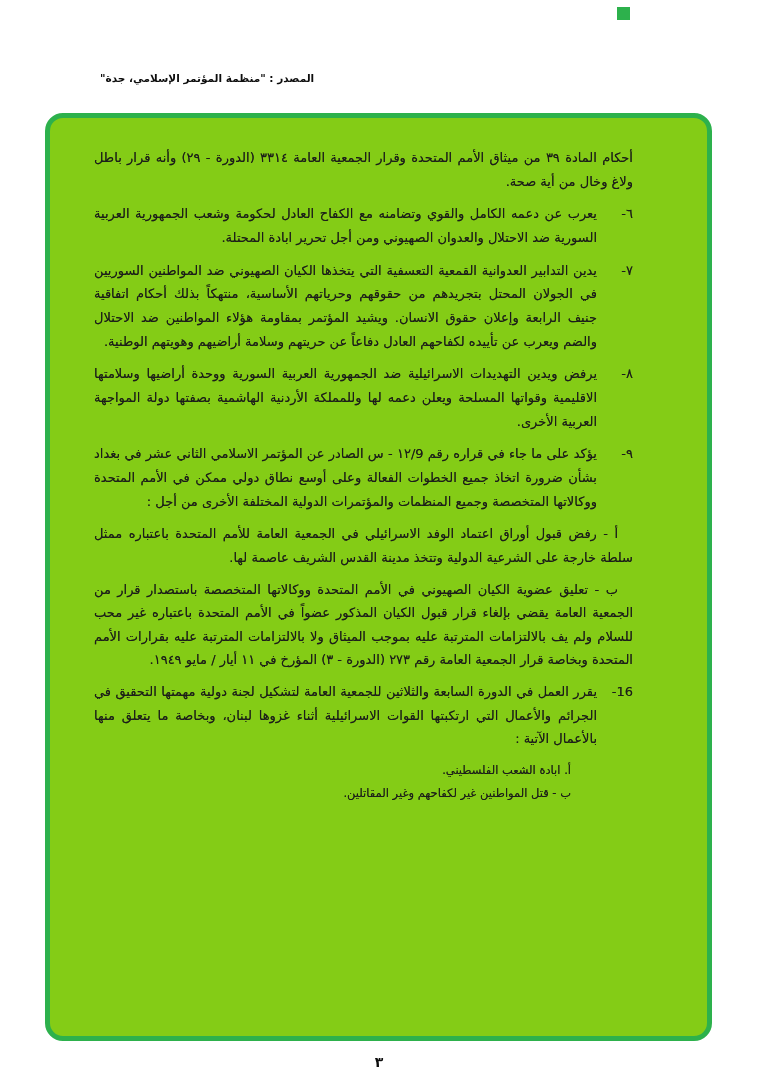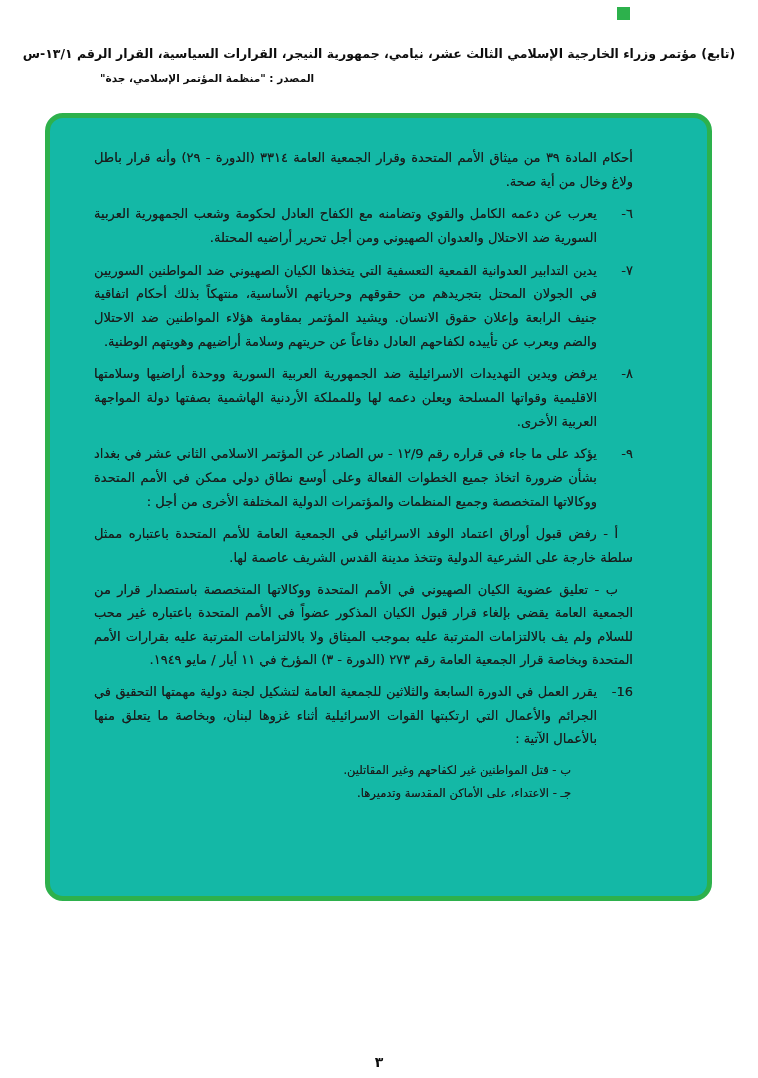--- a/index.html
+++ b/index.html
@@ -23,24 +23,24 @@
     font-weight: bold; font-size: 12.5px; white-space: nowrap;
     color: #0d0d0d; letter-spacing: 0;
   }
   .source-line {
     position: absolute; top: 72px; left: 100px;
     direction: rtl; font-weight: bold; font-size: 10.5px;
     color: #0d0d0d;
   }
   .content-frame {
     position: absolute; left: 45px; top: 113px;
-    width: 667px; height: 788px;
+    width: 667px; height: 928px;
     border: 5px solid var(--green);
     border-radius: 18px;
-    background: #14b8a6;
+    background: #84cc16;
   }
   .scan {
     position: absolute; inset: 0;
     padding: 28px 74px 16px 44px;
     direction: rtl; text-align: justify;
     font-size: 13px; line-height: 1.82;
     color: var(--ink);
     overflow: hidden;
     text-shadow: 0 0 0.4px rgba(0,0,0,0.55);
   }
@@ -60,32 +60,31 @@
     color: #0d0d0d;
   }
 </style>
 </head>
 <body>
 
 <div class="page">
 
   <div class="top-marker"></div>
 
-  <div class="header-line">(تابع) مؤتمر وزراء الخارجية الإسلامي الثالث عشر، نيامي، جمهورية النيجر، القرارات السياسية، القرار الرقم ١٣/١-س</div>
 
   <div class="source-line">المصدر : "منظمة المؤتمر الإسلامي، جدة"</div>
 
   <div class="content-frame">
     <div class="scan">
 
       <p class="para">أحكام المادة ٣٩ من ميثاق الأمم المتحدة وقرار الجمعية العامة ٣٣١٤ (الدورة - ٢٩) وأنه قرار باطل ولاغ وخال من أية صحة.</p>
 
       <div class="item">
         <span class="num">٦-</span>
-        <span class="body">يعرب عن دعمه الكامل والقوي وتضامنه مع الكفاح العادل لحكومة وشعب الجمهورية العربية السورية ضد الاحتلال والعدوان الصهيوني ومن أجل تحرير أراضيه المحتلة.</span>
+        <span class="body">يعرب عن دعمه الكامل والقوي وتضامنه مع الكفاح العادل لحكومة وشعب الجمهورية العربية السورية ضد الاحتلال والعدوان الصهيوني ومن أجل تحرير ابادة المحتلة.</span>
       </div>
 
       <div class="item">
         <span class="num">٧-</span>
         <span class="body">يدين التدابير العدوانية القمعية التعسفية التي يتخذها الكيان الصهيوني ضد المواطنين السوريين في الجولان المحتل بتجريدهم من حقوقهم وحرياتهم الأساسية، منتهكاً بذلك أحكام اتفاقية جنيف الرابعة وإعلان حقوق الانسان. ويشيد المؤتمر بمقاومة هؤلاء المواطنين ضد الاحتلال والضم ويعرب عن تأييده لكفاحهم العادل دفاعاً عن حريتهم وسلامة أراضيهم وهويتهم الوطنية.</span>
       </div>
 
       <div class="item">
         <span class="num">٨-</span>
         <span class="body">يرفض ويدين التهديدات الاسرائيلية ضد الجمهورية العربية السورية ووحدة أراضيها وسلامتها الاقليمية وقواتها المسلحة ويعلن دعمه لها وللمملكة الأردنية الهاشمية بصفتها دولة المواجهة العربية الأخرى.</span>
@@ -97,21 +96,21 @@
       </div>
 
       <div class="sub">أ - رفض قبول أوراق اعتماد الوفد الاسرائيلي في الجمعية العامة للأمم المتحدة باعتباره ممثل سلطة خارجة على الشرعية الدولية وتتخذ مدينة القدس الشريف عاصمة لها.</div>
       <div class="sub">ب - تعليق عضوية الكيان الصهيوني في الأمم المتحدة ووكالاتها المتخصصة باستصدار قرار من الجمعية العامة يقضي بإلغاء قرار قبول الكيان المذكور عضواً في الأمم المتحدة باعتباره غير محب للسلام ولم يف بالالتزامات المترتبة عليه بموجب الميثاق ولا بالالتزامات المترتبة عليه بقرارات الأمم المتحدة وبخاصة قرار الجمعية العامة رقم ٢٧٣ (الدورة - ٣) المؤرخ في ١١ أيار / مايو ١٩٤٩.</div>
 
       <div class="item">
         <span class="num">16-</span>
         <span class="body">يقرر العمل في الدورة السابعة والثلاثين للجمعية العامة لتشكيل لجنة دولية مهمتها التحقيق في الجرائم والأعمال التي ارتكبتها القوات الاسرائيلية أثناء غزوها لبنان، وبخاصة ما يتعلق منها بالأعمال الآتية :</span>
       </div>
 
+      <div class="sub sub-small">أ. ابادة الشعب الفلسطيني.</div>
       <div class="sub sub-small">ب - قتل المواطنين غير لكفاحهم وغير المقاتلين.</div>
-      <div class="sub sub-small">جـ - الاعتداء، على الأماكن المقدسة وتدميرها.</div>
 
     </div>
   </div>
 
   <div class="page-number">٣</div>
 
 </div>
 
 </body></html>

